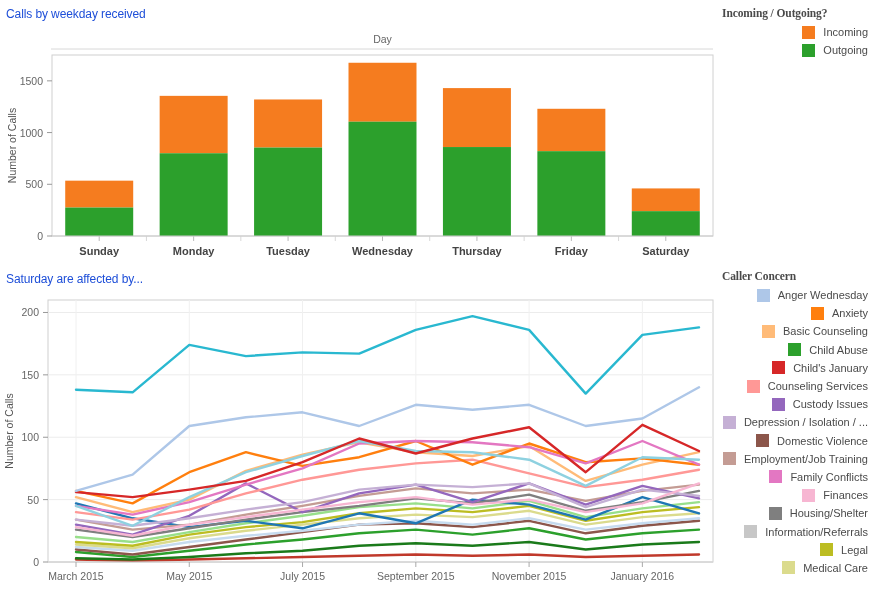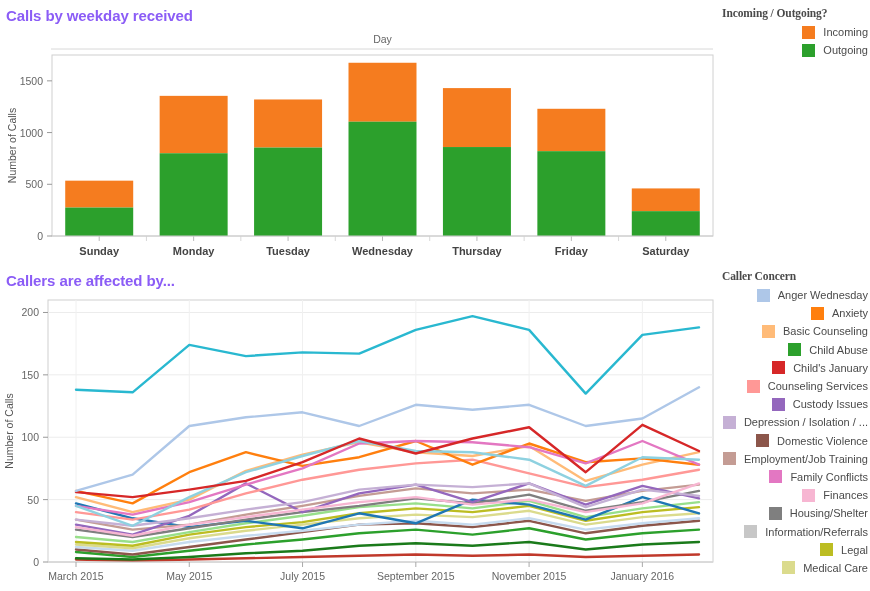--- a/index.html
+++ b/index.html
@@ -4,21 +4,21 @@
 <style>
   html,body{margin:0;padding:0;}
   body{
     width:870px;height:591px;background:#ffffff;
     font-family:"Liberation Sans", sans-serif;
     color:#333333;overflow:hidden;position:relative;
   }
   .panel{position:absolute;}
 
   .viz-title{
-    font-size:15px;font-weight:bold;color:#8b5cf6;
+    font-size:12px;font-weight:normal;color:#1d4ed8;
     letter-spacing:-0.1px;
   }
 
   .legend-title{
     font-size:11.5px;font-weight:bold;color:#4a4a4a;
     margin-bottom:4px;letter-spacing:-0.1px;font-family:Liberation Serif, serif;
   }
   .legend-row{
     display:flex;align-items:center;height:18.2px;justify-content:flex-end;
   }
@@ -114,21 +114,21 @@
         <span class="legend-swatch" style="background: rgb(245, 124, 31);"></span>
         <span class="legend-label">Incoming</span>
       </div>
       <div class="legend-row">
         <span class="legend-swatch" style="background: rgb(44, 160, 44);"></span>
         <span class="legend-label">Outgoing</span>
       </div>
     </div>
 </div>
 
-<div class="panel viz-title" style="left:6px;top:272px;">Callers are affected by...</div>
+<div class="panel viz-title" style="left:6px;top:272px;">Saturday are affected by...</div>
 
 <div class="panel" style="left:0;top:290px;width:716px;height:300px;">
   <svg id="line-svg" width="716" height="300">
       <rect x="48" y="10" width="665" height="262" fill="#ffffff" stroke="#d0d0d0" stroke-width="1"></rect>
       <line x1="48" y1="272" x2="713" y2="272" stroke="#ececec" stroke-width="1"></line>
       <line x1="48" y1="209.61904761904762" x2="713" y2="209.61904761904762" stroke="#ececec" stroke-width="1"></line>
       <line x1="48" y1="147.23809523809524" x2="713" y2="147.23809523809524" stroke="#ececec" stroke-width="1"></line>
       <line x1="48" y1="84.85714285714286" x2="713" y2="84.85714285714286" stroke="#ececec" stroke-width="1"></line>
       <line x1="48" y1="22.47619047619048" x2="713" y2="22.47619047619048" stroke="#ececec" stroke-width="1"></line>
       <line x1="76" y1="10" x2="76" y2="272" stroke="#f0f0f0" stroke-width="1"></line>

